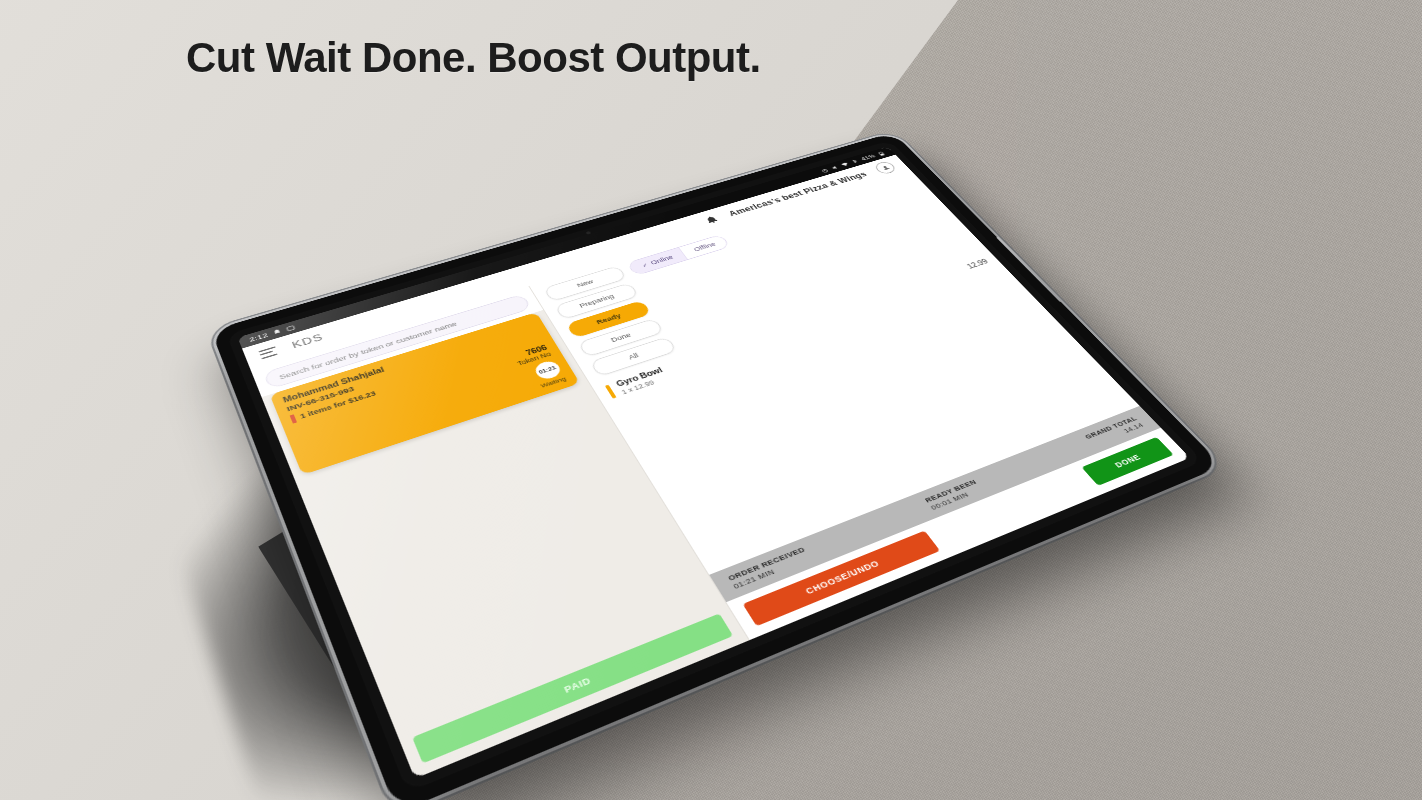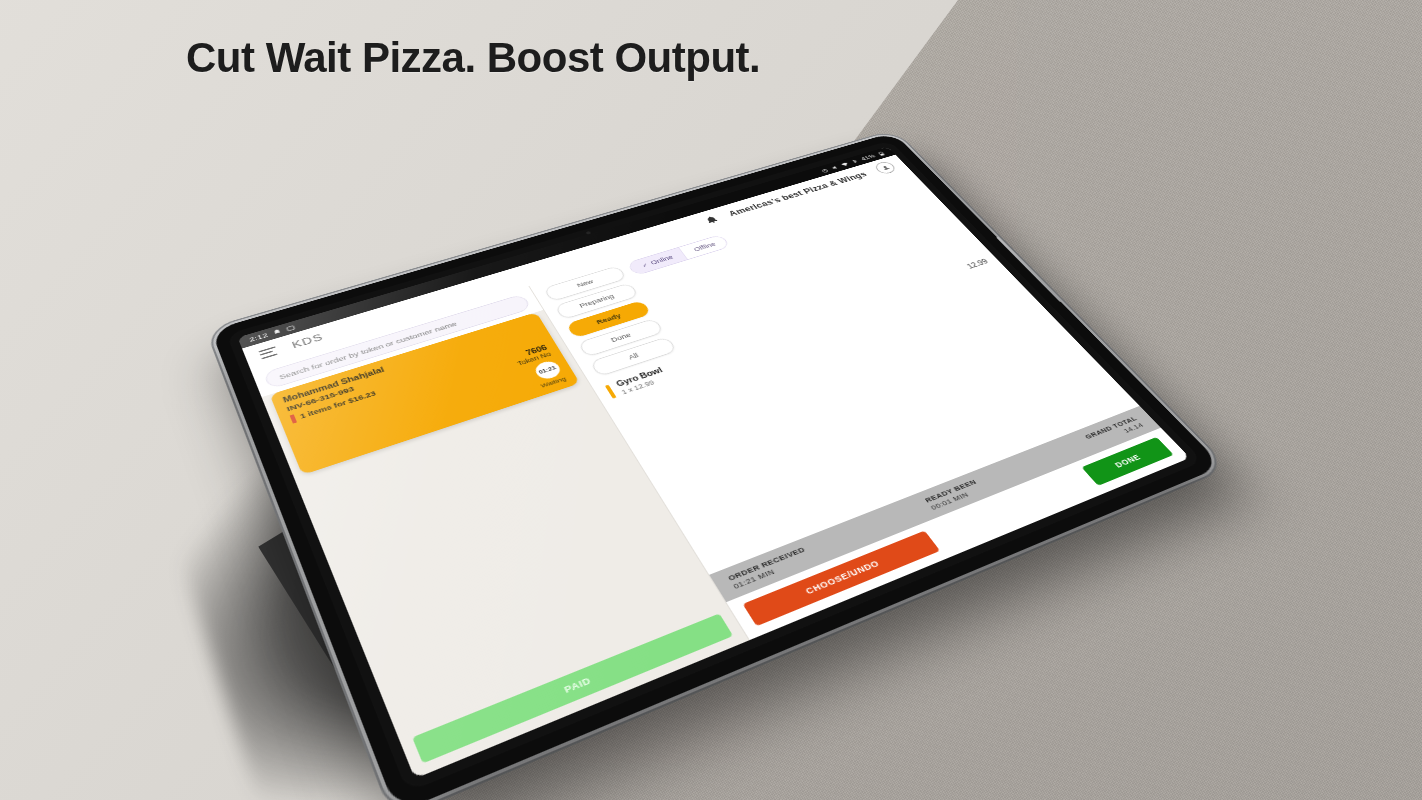--- a/index.html
+++ b/index.html
@@ -177,21 +177,21 @@
 <body>
 
 <div id="backdrop"></div>
 <div id="light-panel"></div>
 <div id="slab"></div>
 <div id="slab-edge"></div>
 <div id="slab-side"></div>
 <div id="tablet-shadow"></div>
 <div id="tablet-shadow2"></div>
 
-<div id="headline">Cut Wait Pizza. Boost Output.</div>
+<div id="headline">Cut Wait Done. Boost Output.</div>
 
 <div id="scene">
   <div id="tablet">
     <div class="sidebtns"></div>
     <div id="bezel">
       <div id="camera"></div>
       <div id="screen">
 
         <div class="statusbar">
           <div class="sb-left">

